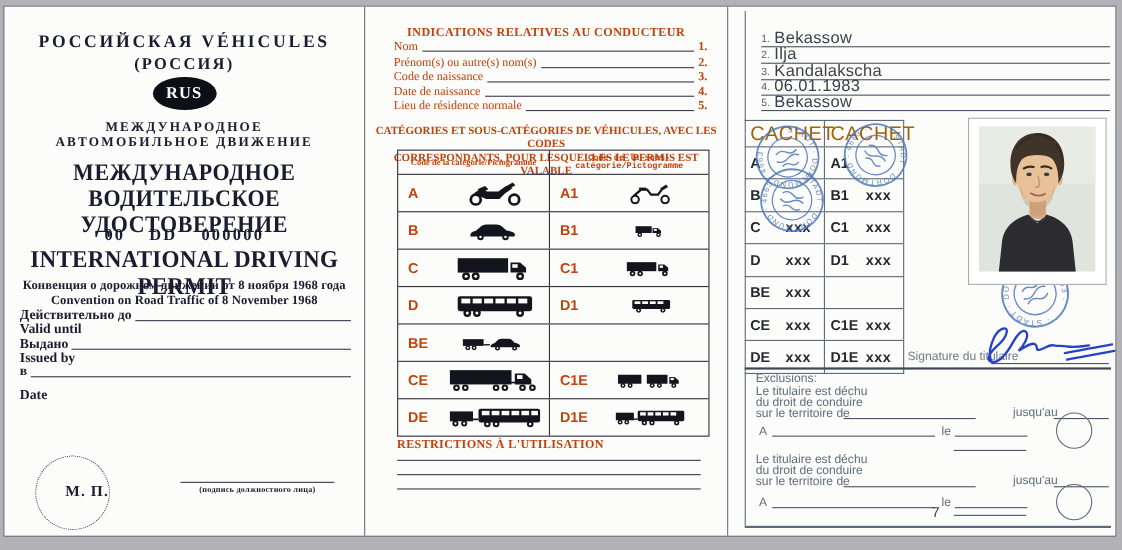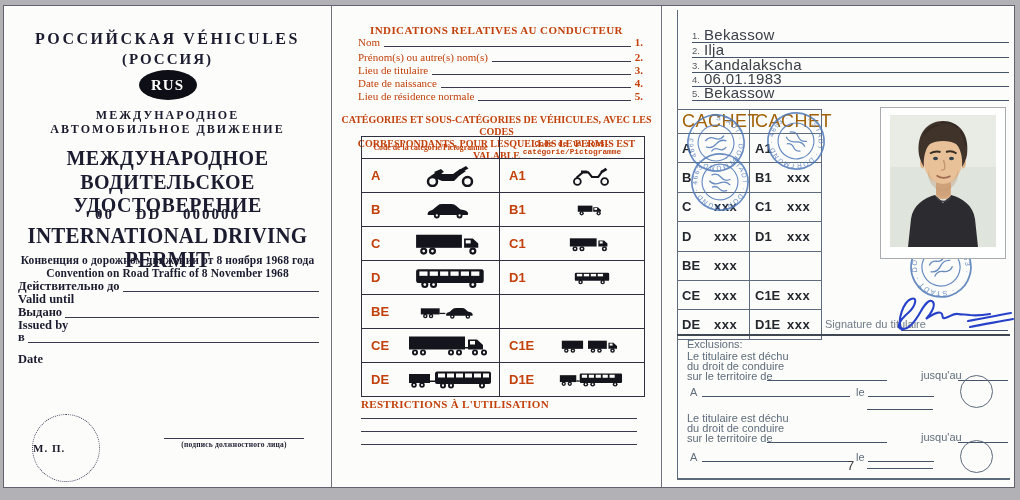--- a/index.html
+++ b/index.html
@@ -24,22 +24,22 @@
   .big{font-weight:bold;font-size:20px;letter-spacing:.5px;transform:scaleY(1.08);}
   .serial{font-weight:bold;font-size:15px;letter-spacing:2px;word-spacing:16px;}
   .bigen{font-weight:bold;font-size:21px;letter-spacing:.2px;transform:scaleY(1.05);}
   .conv{font-weight:bold;font-size:11.5px;letter-spacing:.1px;}
   .lfield{position:absolute;left:14px;right:12px;}
   .lrow{display:flex;align-items:flex-end;height:15px;}
   .lrow.h13{height:13px;}
   .lru,.len{font-weight:bold;font-size:12.5px;white-space:nowrap;line-height:13px;}
   .lline{flex:1;border-bottom:1.5px solid #3a3a4e;margin:0 0 1px 3px;}
   .seal{position:absolute;left:28px;top:408px;width:66px;height:66px;border:1.6px dotted #3c3c58;
-        border-radius:50%;display:flex;align-items:center;justify-content:flex-start;
-        font-weight:bold;font-size:11px;letter-spacing:1px;}
+        border-radius:50%;display:flex;align-items:center;justify-content:flex-end;
+        font-weight:bold;font-size:14px;letter-spacing:1px;}
   .losig{position:absolute;left:160px;top:432px;width:140px;border-top:1.5px solid #3a3a4e;
          text-align:center;font-weight:bold;font-size:7.5px;padding-top:1px;letter-spacing:.2px;}
 
   
   .mhead{position:absolute;left:0;right:0;top:18px;text-align:center;font-weight:bold;font-size:11px;letter-spacing:.4px;}
   .mfield{position:absolute;left:26px;right:18px;display:flex;align-items:flex-end;height:14px;font-size:11px;}
   .mlabel{white-space:nowrap;line-height:12px;}
   .mline{flex:1;border-bottom:1.3px solid #3a3a4e;margin:0 4px 1px 4px;}
   .mnum{font-weight:bold;line-height:12px;}
   .mcat{position:absolute;left:6px;right:6px;top:108px;text-align:center;font-weight:bold;font-size:10px;line-height:12px;}
@@ -150,21 +150,21 @@
       <span class="mlabel">Nom</span>
           <span class="mline"></span>
           <span class="mnum">1.</span>
     </div>
     <div class="mfield" style="top:43px">
       <span class="mlabel">Prénom(s) ou autre(s) nom(s)</span>
           <span class="mline"></span>
           <span class="mnum">2.</span>
     </div>
     <div class="mfield" style="top:56px">
-      <span class="mlabel">Lieu de titulaire</span>
+      <span class="mlabel">Code de naissance</span>
           <span class="mline"></span>
           <span class="mnum">3.</span>
     </div>
     <div class="mfield" style="top:69px">
       <span class="mlabel">Date de naissance</span>
           <span class="mline"></span>
           <span class="mnum">4.</span>
     </div>
     <div class="mfield" style="top:82px">
       <span class="mlabel">Lieu de résidence normale</span>

